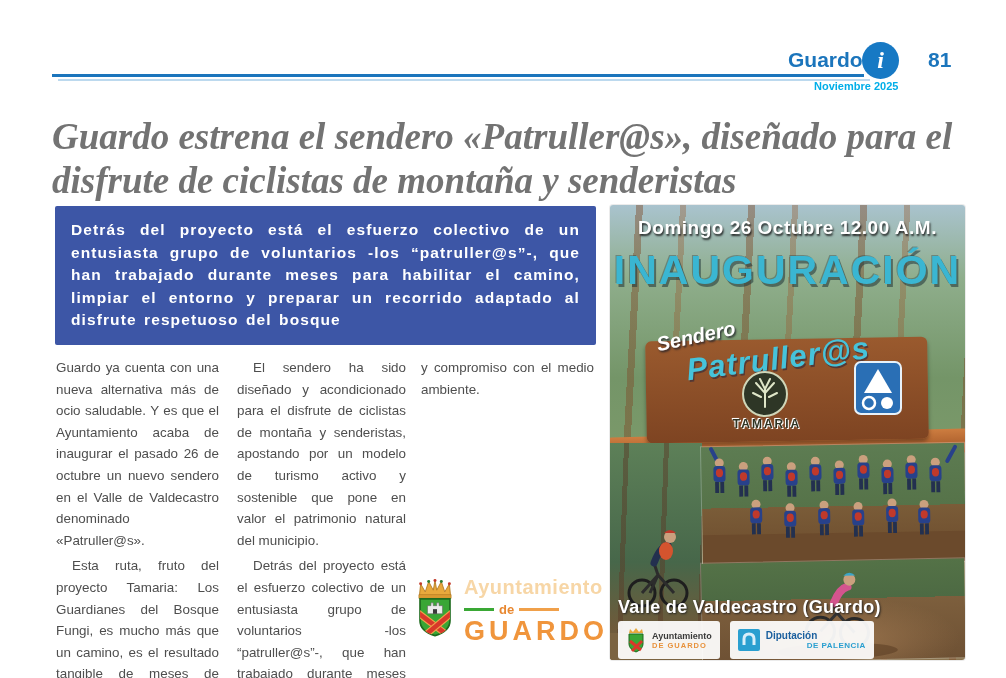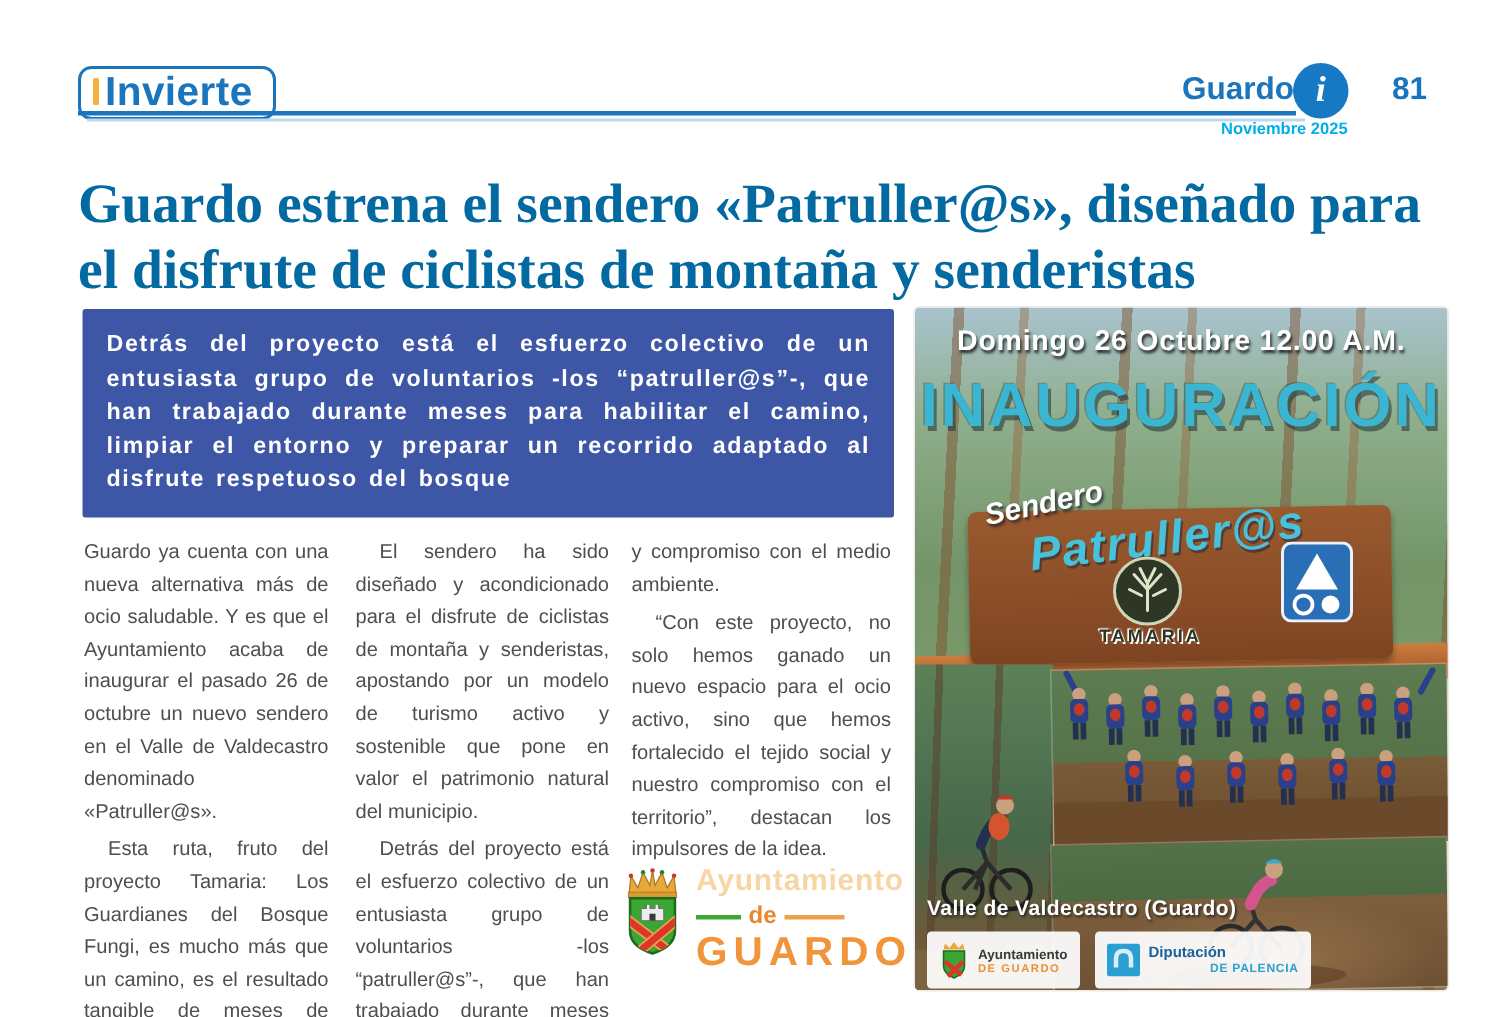--- a/index.html
+++ b/index.html
@@ -15,21 +15,21 @@
   .head-rule::after{content:"";position:absolute;left:6px;top:5px;width:812px;height:2px;background:#bcd9ee;}
   .guardo-label{position:absolute;left:788px;top:48px;color:#1b75bc;font-size:21px;font-weight:bold;}
   .info-icon{position:absolute;left:862px;top:42px;width:37px;height:37px;border-radius:50%;
              background:#1779c4;color:#fff;display:flex;align-items:center;justify-content:center;
              font-family:"Liberation Serif",serif;font-weight:bold;font-size:24px;font-style:italic;}
   .issue-date{position:absolute;left:790px;top:80px;color:#00aee8;font-size:11px;font-weight:bold;margin-left:24px;}
   .page-num{position:absolute;left:928px;top:48px;color:#1b75bc;font-size:21px;font-weight:bold;}
 
   
   .headline{position:absolute;left:52px;top:90px;width:918px;
-            font-family:"Liberation Serif",serif;font-size:37px;line-height:44px;color:#0369a1;}
+            font-family:"Liberation Serif",serif;font-size:37px;line-height:44px;color:#737373;font-style:italic;}
 
   
   .lead-box{position:absolute;left:55px;top:206px;width:541px;height:139px;background:#3d56a6;
             box-sizing:border-box;padding:13px 16px;border-radius:2px;}
   .lead-box p{margin:0;color:#fff;font-size:15.5px;font-weight:bold;line-height:22.5px;
               letter-spacing:1.1px;word-spacing:2px;text-align:justify;}
 
   
   .col{position:absolute;top:353px;color:#4e4e4e;font-size:13.4px;line-height:21.6px;text-align:justify;}
   .col p{margin:4px;}
@@ -38,21 +38,21 @@
   .col2{left:233px;width:177px;}
   .col3{left:417px;width:181px;}
 
   
   .guardo-logo{position:absolute;left:412px;top:556px;width:196px;height:110px;display:flex;}
   .logo-text{margin-left:6px;padding-top:20px;}
   .logo-l1{color:#f7d6a6;font-size:20px;font-weight:bold;letter-spacing:.5px;}
   .logo-l2{display:flex;align-items:center;gap:5px;margin:3px 0 1px 0;}
   .logo-l2 .gline{width:30px;height:3px;background:#3aa835;}
   .logo-l2 .oline{width:40px;height:3px;background:#f0a04a;}
-  .logo-l2 .de{color:#e8872f;font-size:16px;font-weight:bold;}
+  .logo-l2 .de{color:#e8872f;font-size:13px;font-weight:bold;}
   .logo-l3{color:#f0953c;font-size:27px;font-weight:bold;letter-spacing:4px;line-height:1;}
 
   
   .poster{position:absolute;left:610px;top:205px;width:355px;height:455px;border-radius:3px;
           overflow:hidden;box-shadow:0 0 0 1px rgba(0,0,0,.08);}
   .p-bg{position:absolute;inset:0;
         background:
           repeating-linear-gradient(93deg,rgba(0,0,0,0) 0 26px,rgba(125,74,40,.45) 26px 33px,
             rgba(0,0,0,0) 33px 70px,rgba(150,95,55,.40) 70px 76px,rgba(0,0,0,0) 76px 112px),
           linear-gradient(180deg,#a9c3ce 0%,#8fae8c 16%,#749568 38%,#7d9a6a 58%,#94805a 82%,#8a7450 100%);}
@@ -82,39 +82,35 @@
           linear-gradient(180deg,#5d8058 0%,#47674a 55%,#6e5a3a 85%,#7b6340 100%);}
   .p-group{position:absolute;left:92px;top:240px;width:263px;height:118px;transform:rotate(-1deg);
         background:linear-gradient(180deg,#62805ا 0%,#5d7c52 52%,#7a5c38 52%,#6b4a2c 100%);
         background:linear-gradient(180deg,#5d7c52 0%,#567349 52%,#7a5c38 52%,#6b4a2c 100%);
         outline:1px solid rgba(255,255,255,.25);}
   .p-bottom-photo{position:absolute;left:92px;top:356px;width:263px;height:99px;transform:rotate(-1.2deg);
         background:
           radial-gradient(ellipse 160px 60px at 55% 80%,rgba(160,120,80,.8),rgba(0,0,0,0) 70%),
           linear-gradient(180deg,#547247 0%,#4d6a43 38%,#7d5f3d 38%,#6e5134 100%);
         outline:1px solid rgba(255,255,255,.25);}
-  .p-caption{position:absolute;left:8px;top:392px;color:#fff;font-size:14px;font-weight:bold;
+  .p-caption{position:absolute;left:8px;top:392px;color:#fff;font-size:18px;font-weight:bold;
              text-shadow:1px 1px 2px rgba(30,30,30,.9);letter-spacing:.3px;}
   .p-badges{position:absolute;left:8px;top:416px;display:flex;gap:10px;}
   .badge{background:rgba(255,255,255,.93);border-radius:3px;padding:3px 8px;display:flex;
          align-items:center;gap:6px;height:32px;}
   .badge .b-txt1{font-size:9px;font-weight:bold;color:#3a3a3a;line-height:10px;}
   .badge .b-txt2{font-size:7.5px;font-weight:bold;color:#e8913a;letter-spacing:1px;line-height:9px;filter:blur(.3px);}
   .badge .d-txt1{font-size:10px;font-weight:bold;color:#1a5f9e;line-height:11px;}
   .badge .d-txt2{font-size:8px;font-weight:bold;color:#2a9fd0;letter-spacing:.5px;line-height:10px;margin-left:41px;}
 </style>
 </head>
 <body>
 
 <div class="page">
 
-  <div class="brand-box">
-    <div class="brand-tick"></div>
-    <div class="brand-text">Invierte</div>
-  </div>
   <div class="head-rule"></div>
   <div class="guardo-label">Guardo</div>
   <div class="info-icon">i</div>
   <div class="issue-date">Noviembre 2025</div>
   <div class="page-num">81</div>
 
   <h1 class="headline">Guardo estrena el sendero «Patruller@s», diseñado para el disfrute de ciclistas de montaña y senderistas</h1>
 
   <div class="lead-box">
     <p>Detrás del proyecto está el esfuerzo colectivo de un entusiasta grupo de voluntarios -los “patruller@s”-, que han trabajado durante meses para habilitar el camino, limpiar el entorno y preparar un recorrido adaptado al disfrute respetuoso del bosque</p>
@@ -123,21 +119,20 @@
   <div class="col col1">
     <p>Guardo ya cuenta con una nueva alternativa más de ocio saludable. Y es que el Ayuntamiento acaba de inaugurar el pasado 26 de octubre un nuevo sendero en el Valle de Valdecastro denominado «Patruller@s».</p>
     <p class="indent">Esta ruta, fruto del proyecto Tamaria: Los Guardianes del Bosque Fungi, es mucho más que un camino, es el resultado tangible de meses de trabajo desinteresado de un grupo de voluntarios que han dedicado su tiempo a limpiar, adecuar y devolver al bosque su esplendor para el disfrute de todos.</p>
   </div>
   <div class="col col2">
     <p class="indent">El sendero ha sido diseñado y acondicionado para el disfrute de ciclistas de montaña y senderistas, apostando por un modelo de turismo activo y sostenible que pone en valor el patrimonio natural del municipio.</p>
     <p class="indent">Detrás del proyecto está el esfuerzo colectivo de un entusiasta grupo de voluntarios -los “patruller@s”-, que han trabajado durante meses para habilitar el camino, limpiar el entorno y preparar un recorrido adaptado al disfrute respetuoso del bosque. Su implicación es un ejemplo de participación ciudadana</p>
   </div>
   <div class="col col3">
     <p>y compromiso con el medio ambiente.</p>
-    <p class="indent">“Con este proyecto, no solo hemos ganado un nuevo espacio para el ocio activo, sino que hemos fortalecido el tejido social y nuestro compromiso con el territorio”, destacan los impulsores de la idea.</p>
   </div>
 
   <div class="guardo-logo">
     <svg width="76" height="104" viewBox="0 0 80 108">
       <defs>
           <clipPath id="shieldClip">
             <path d="M14 38 H66 V76 Q66 94 40 102 Q14 94 14 76 Z"></path>
           </clipPath>
         </defs>
       <path d="M13 32 L15 12 L23 26 L29 8 L37 23 L40 6 L43 23 L51 8 L57 26 L65 12 L67 32 Z" fill="#e8a93c" stroke="#b07820" stroke-width="1.5"></path>

